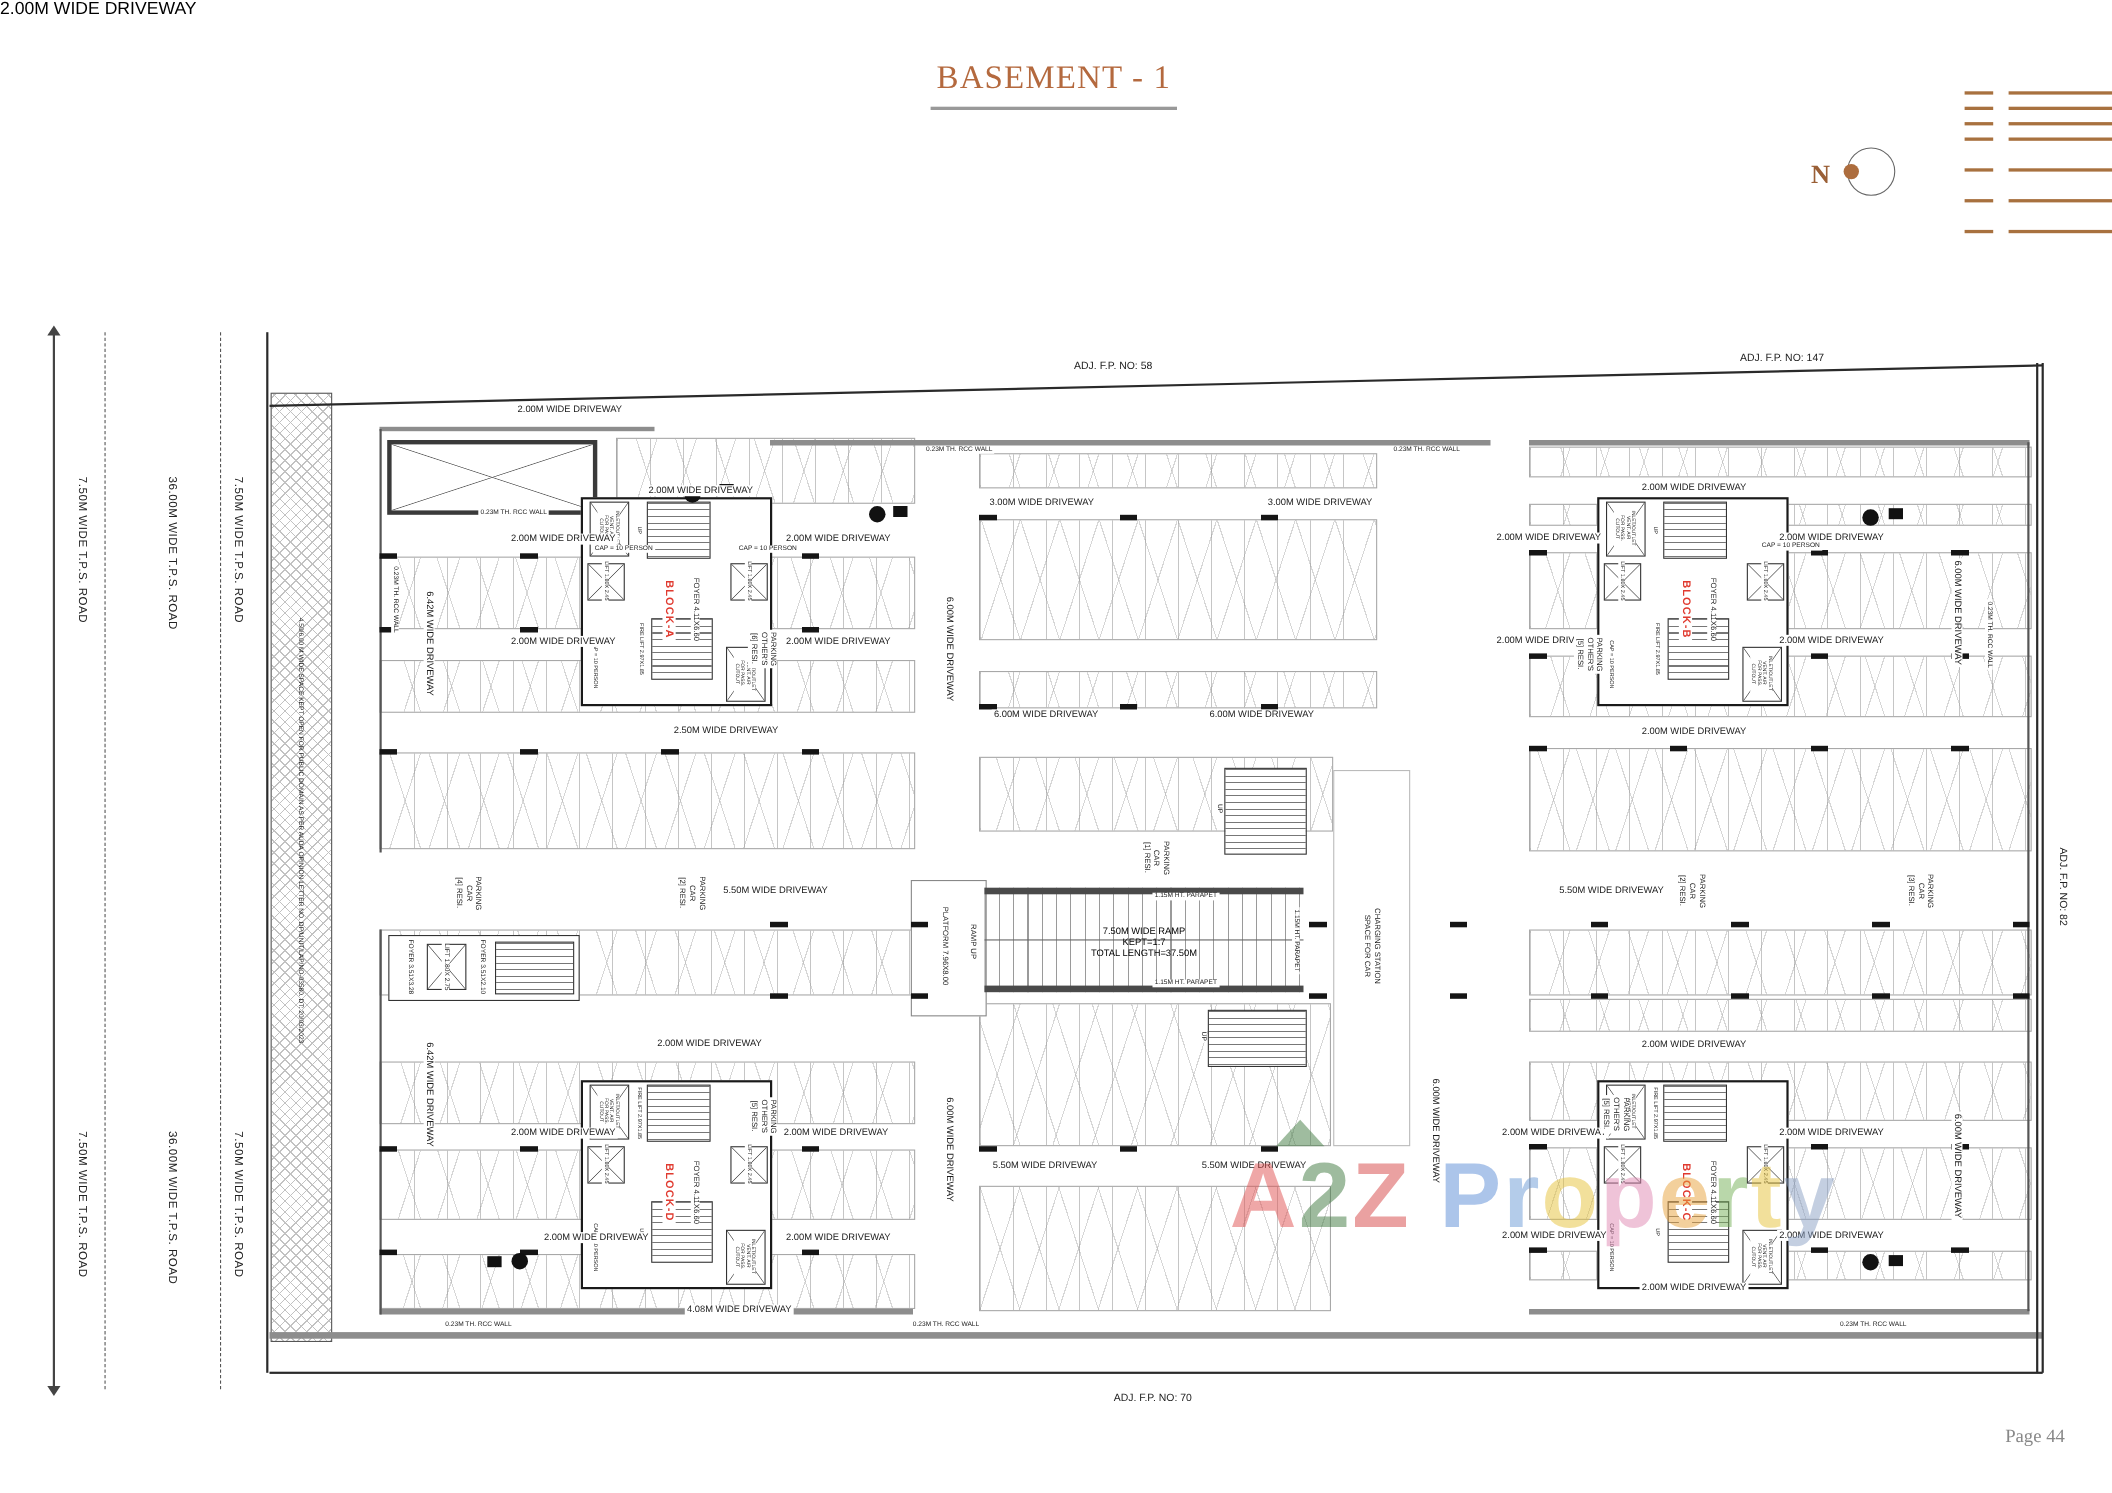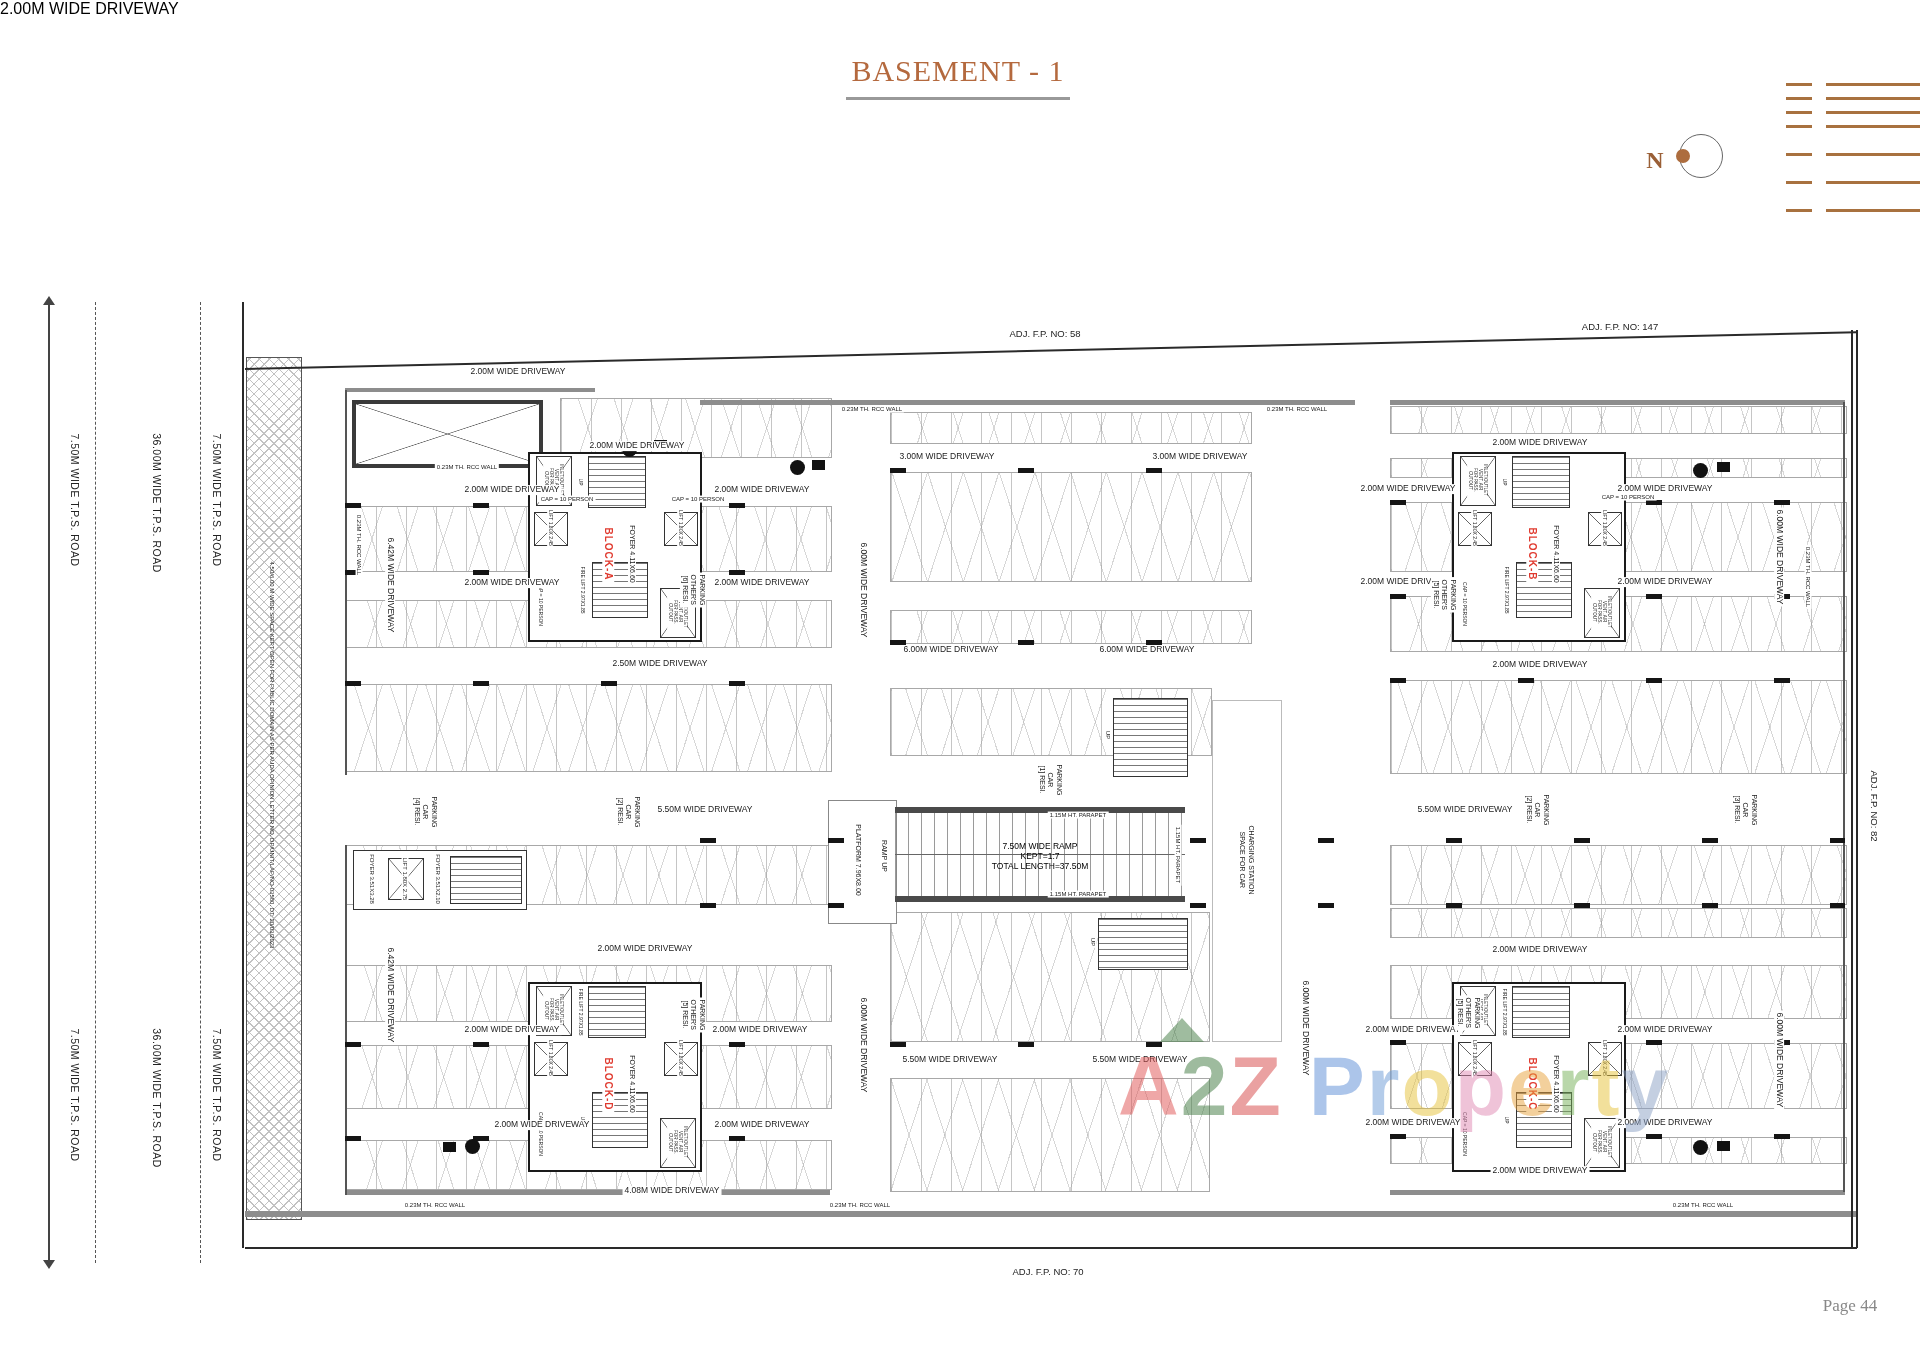--- a/index.html
+++ b/index.html
@@ -89,21 +89,21 @@
   <div class="lbl v road" style="left:157px;top:1098px;">36.00M WIDE T.P.S. ROAD</div>
   <div class="lbl v road" style="left:217px;top:1095px;">7.50M WIDE T.P.S. ROAD</div>
 
   <div class="line" style="left:242px;top:302px;width:1.5px;height:946px;"></div>
   <div class="line" style="left:245px;top:368px;width:1612px;height:1.5px;transform:rotate(-1.31deg);transform-origin:left top;"></div>
   <div class="line" style="left:1851px;top:330px;width:1.5px;height:918px;"></div>
   <div class="line" style="left:1856px;top:330px;width:1.5px;height:918px;"></div>
   <div class="wall" style="left:245px;top:1211px;width:1612px;height:6px;"></div>
   <div class="line" style="left:245px;top:1247px;width:1612px;height:1.5px;"></div>
 
-  <div class="lbl adj" style="left:1045px;top:334px;text-align:center;">ADJ. F.P. NO: 58</div>
+  <div class="lbl adj" style="left:1012px;top:334px;text-align:center;">ADJ. F.P. NO: 58</div>
   <div class="lbl adj" style="left:1620px;top:327px;">ADJ. F.P. NO: 147</div>
   <div class="lbl adj" style="left:1048px;top:1272px;">ADJ. F.P. NO: 70</div>
   <div class="lbl adj v" style="left:1874px;top:806px;">ADJ. F.P. NO: 82</div>
 
   <div class="hatch" style="left:246px;top:357px;width:54px;height:861px;"></div>
   <div class="lbl v t6 nobg" style="left:272px;top:755px;">4.50/6.00 M WIDE SPACE KEPT OPEN FOR PUBLIC DOMAIN AS PER AUDA OPINION LETTER NO. DP/UNIT/LAP/NO-03580. DT: 20/03/2023</div>
 
   <div class="wall" style="left:345px;top:388px;width:250px;height:4px;"></div>
   <div class="wall" style="left:700px;top:400px;width:655px;height:5px;"></div>
   <div class="wall" style="left:1390px;top:400px;width:455px;height:5px;"></div>

